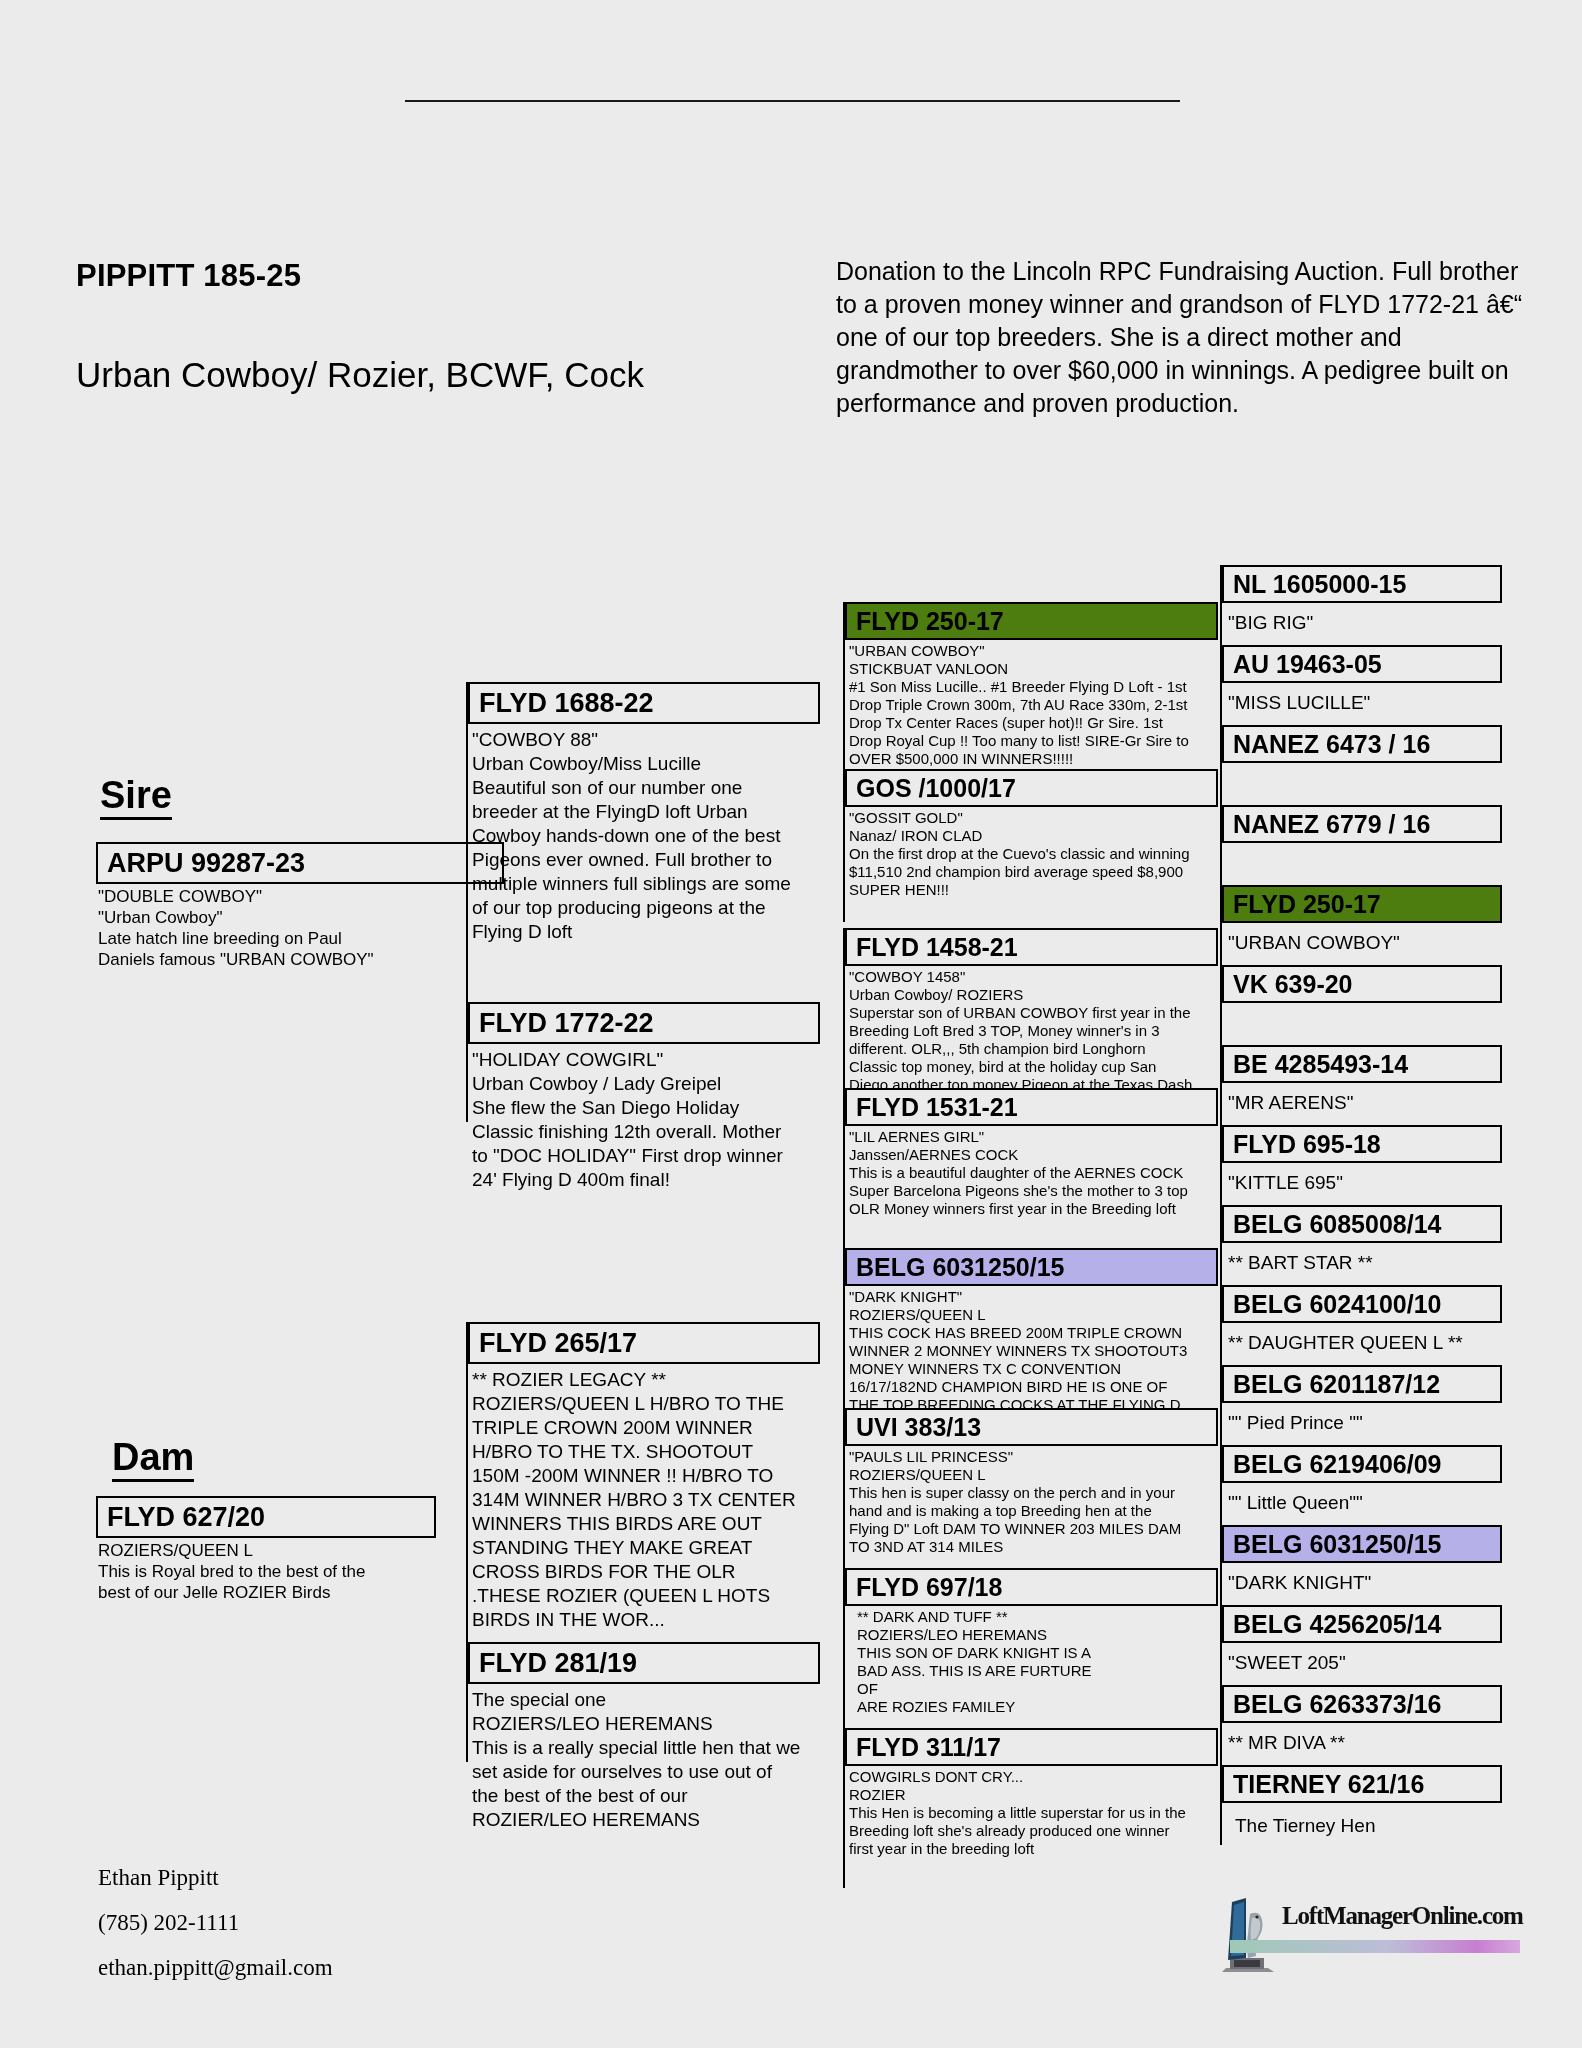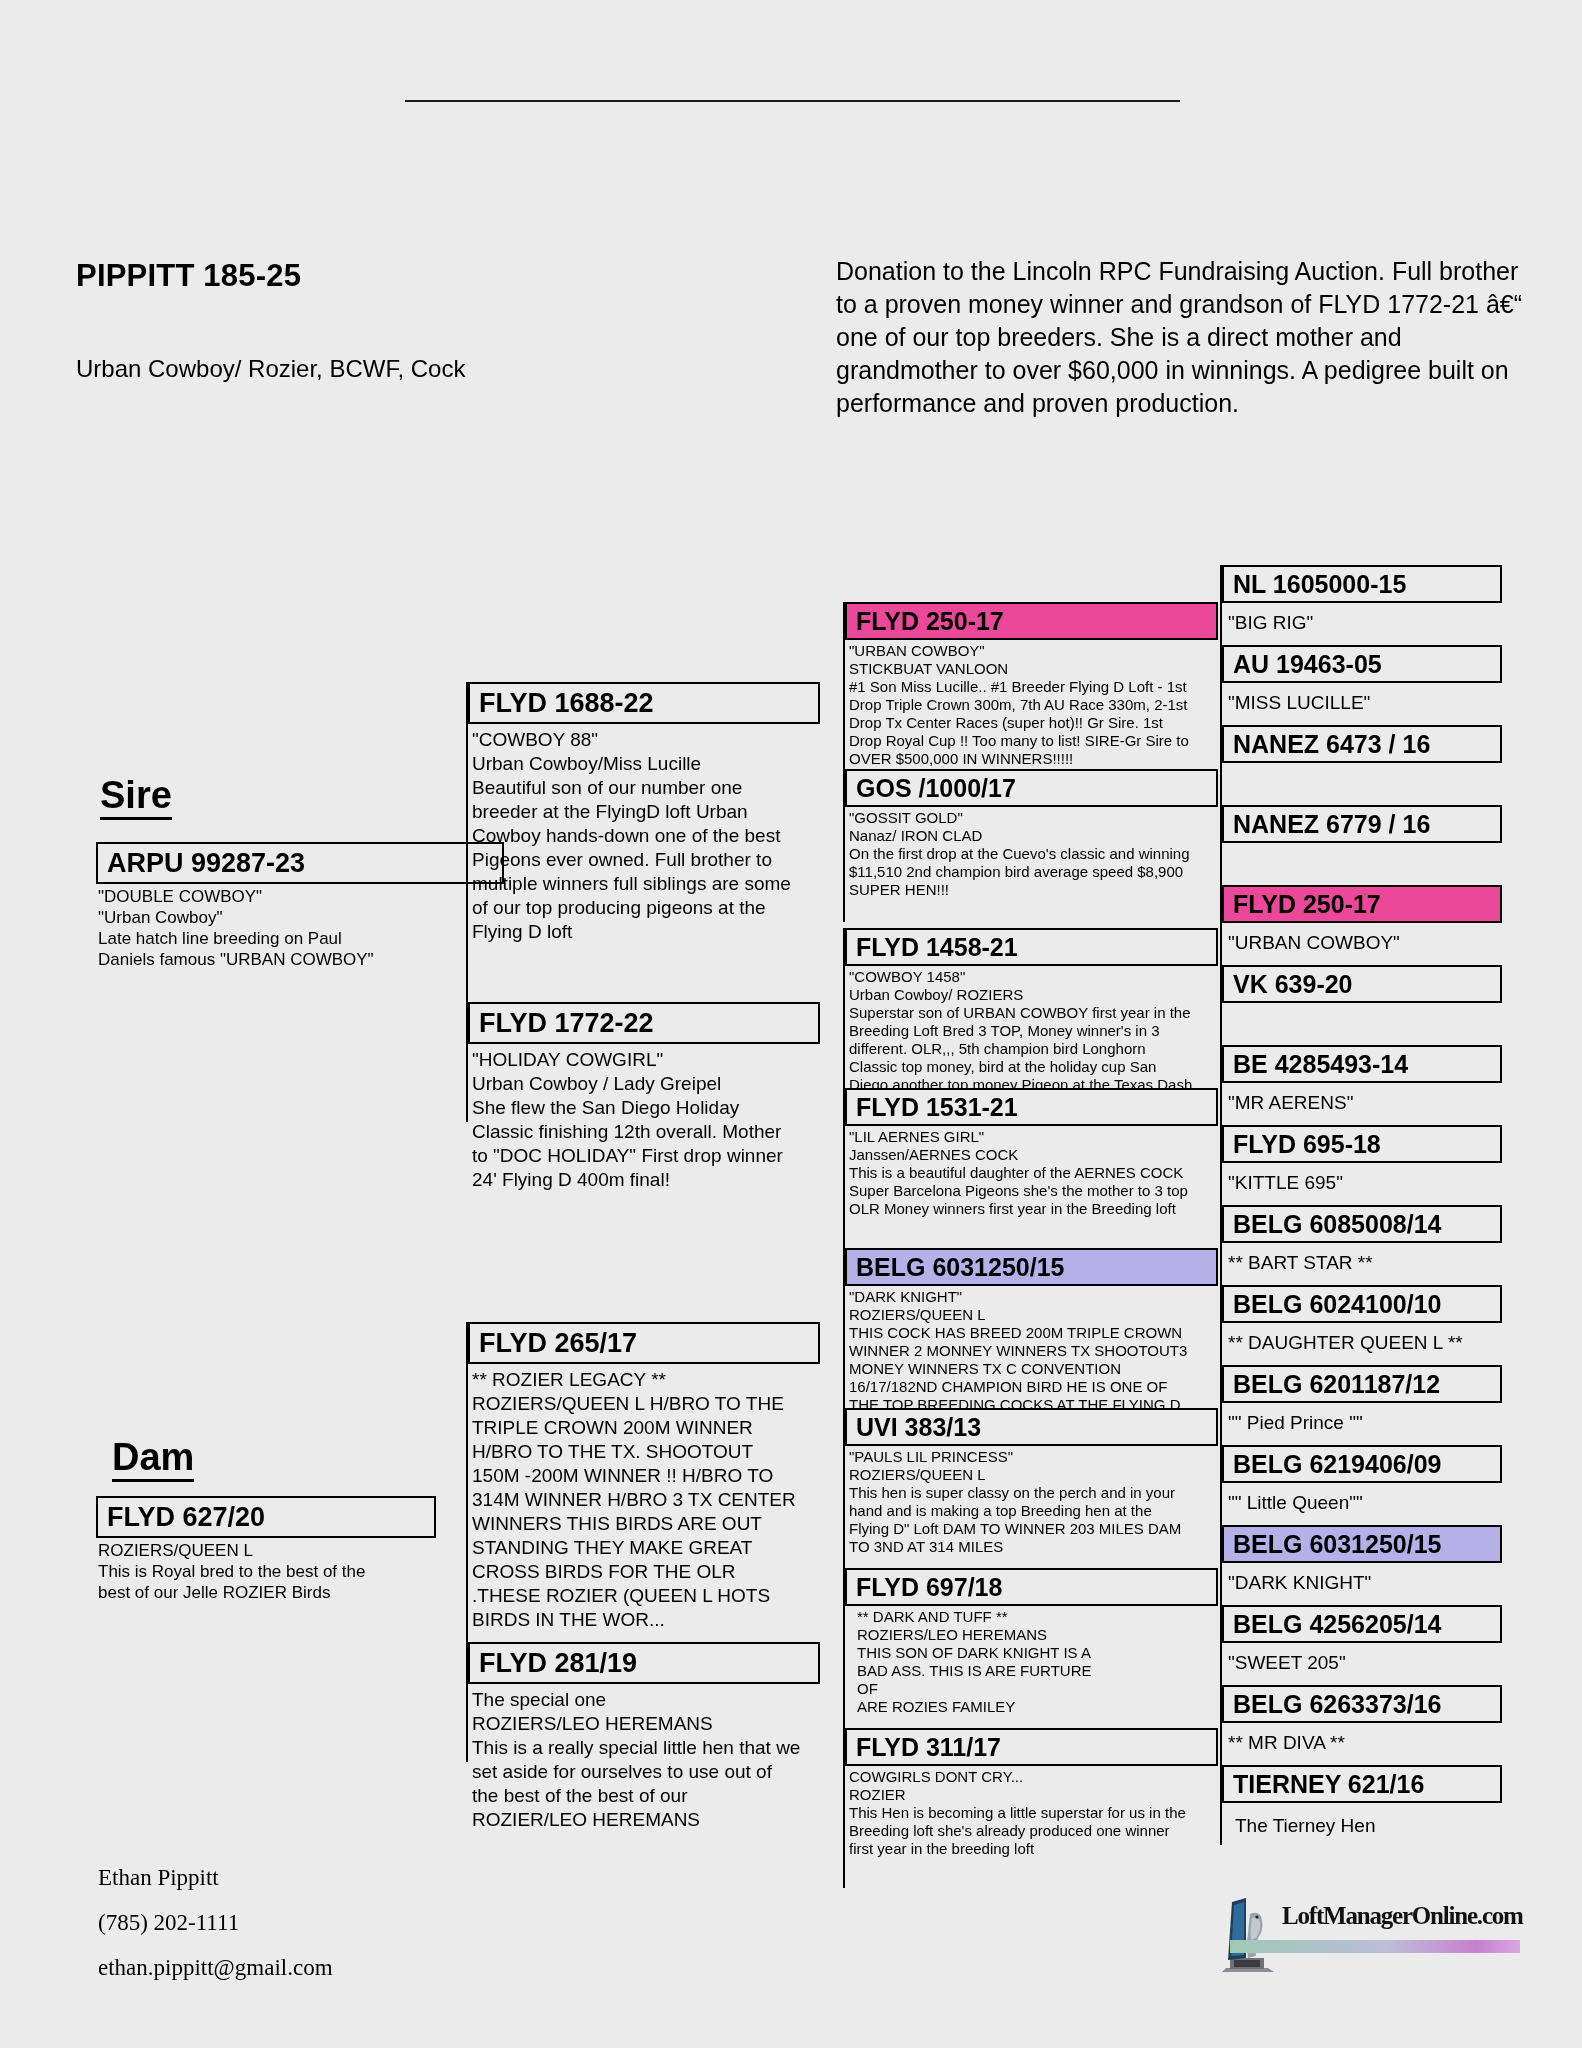--- a/index.html
+++ b/index.html
@@ -38,21 +38,21 @@
     top: 258px;
     font-size: 31px;
     font-weight: bold;
     letter-spacing: .2px;
     white-space: nowrap;
   }
   .hdr-sub {
     position: absolute;
     left: 76px;
     top: 355px;
-    font-size: 24px;
+    font-size: 35px;
     white-space: nowrap;
   }
   .hdr-desc {
     position: absolute;
     left: 836px;
     top: 255px;
     width: 690px;
     font-size: 25px;
     line-height: 33px;
   }
@@ -78,21 +78,21 @@
     display: flex;
     align-items: center;
     padding-left: 9px;
     overflow: hidden;
   }
   .nbox .nm {
     font-weight: bold;
     white-space: nowrap;
     line-height: 1;
   }
-  .nbox.green { background: #ec4899; }
+  .nbox.green { background: #4d7c0f; }
   .nbox.purple { background: #b6b0e8; }
 
   
   .g1 { height: 42px; }          
   .g1 .nm { font-size: 27px; }
   .g2 { height: 42px; }          
   .g2 .nm { font-size: 27px; }
   .g3 { height: 38px; }          
   .g3 .nm { font-size: 25px; }
   .g4 { height: 38px; }          

